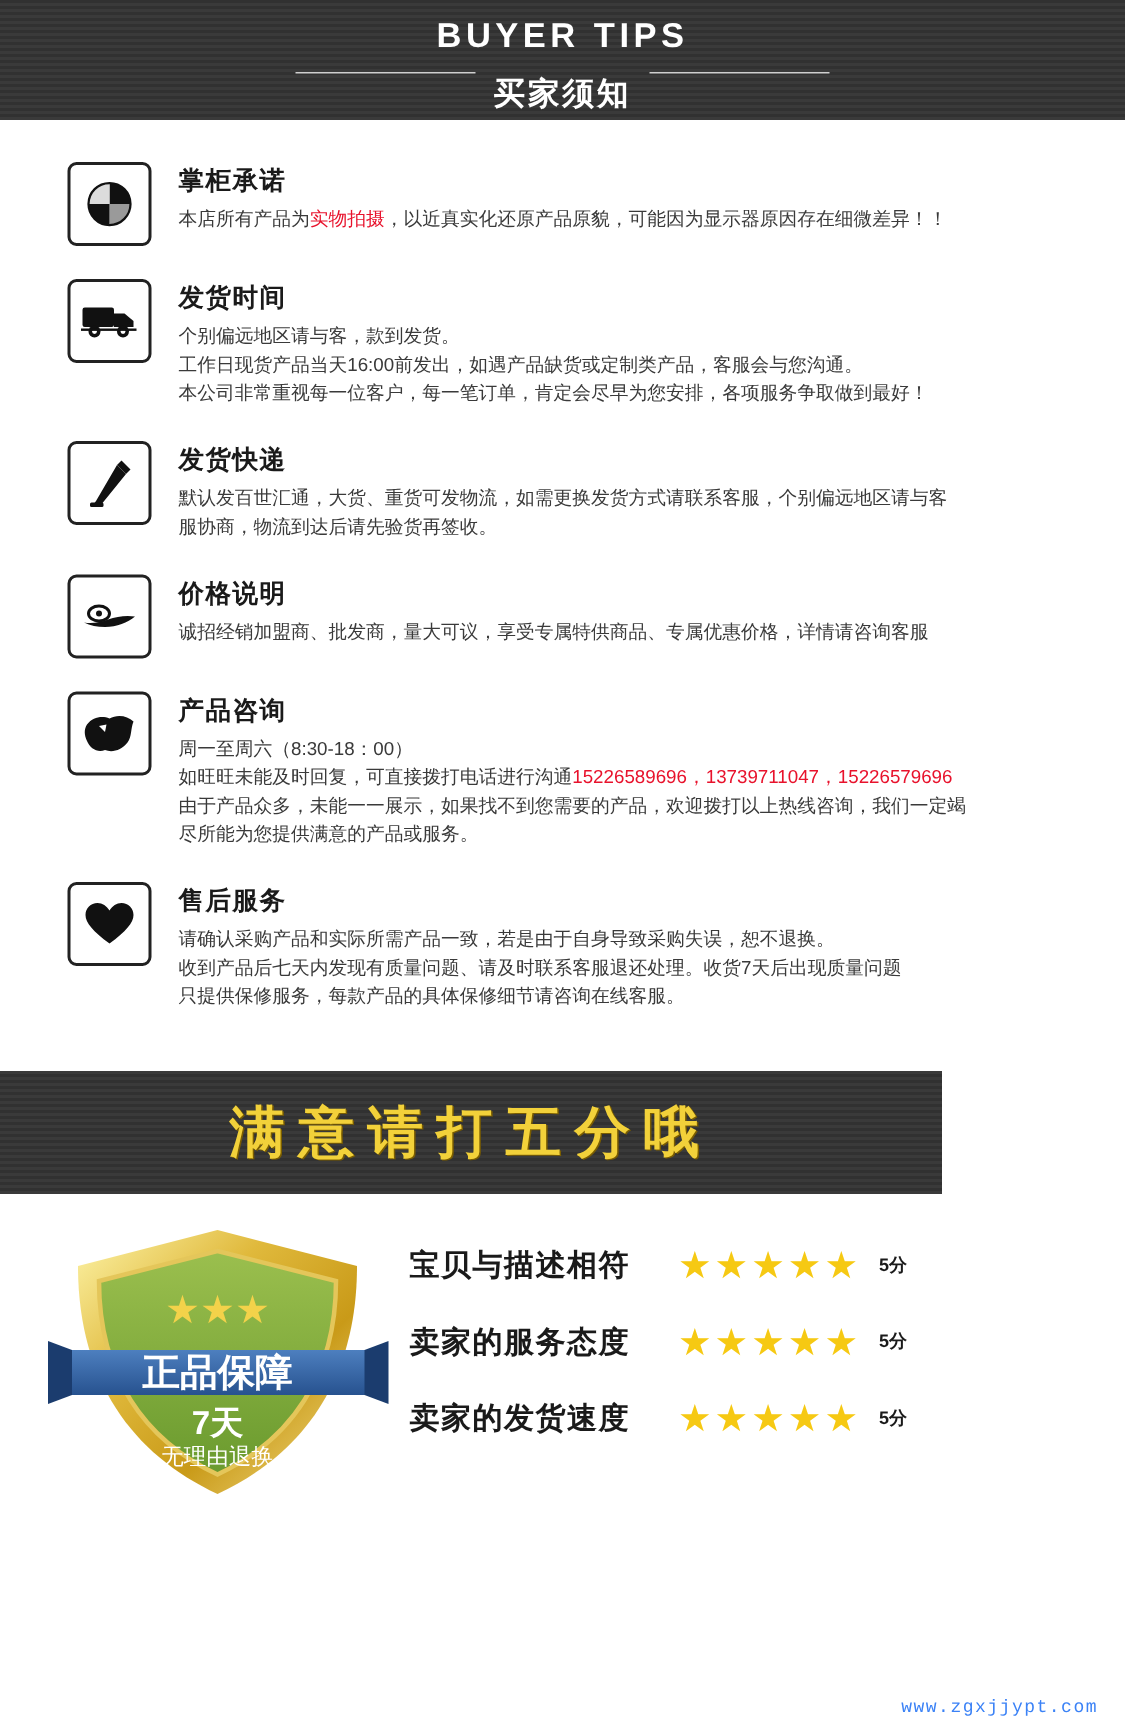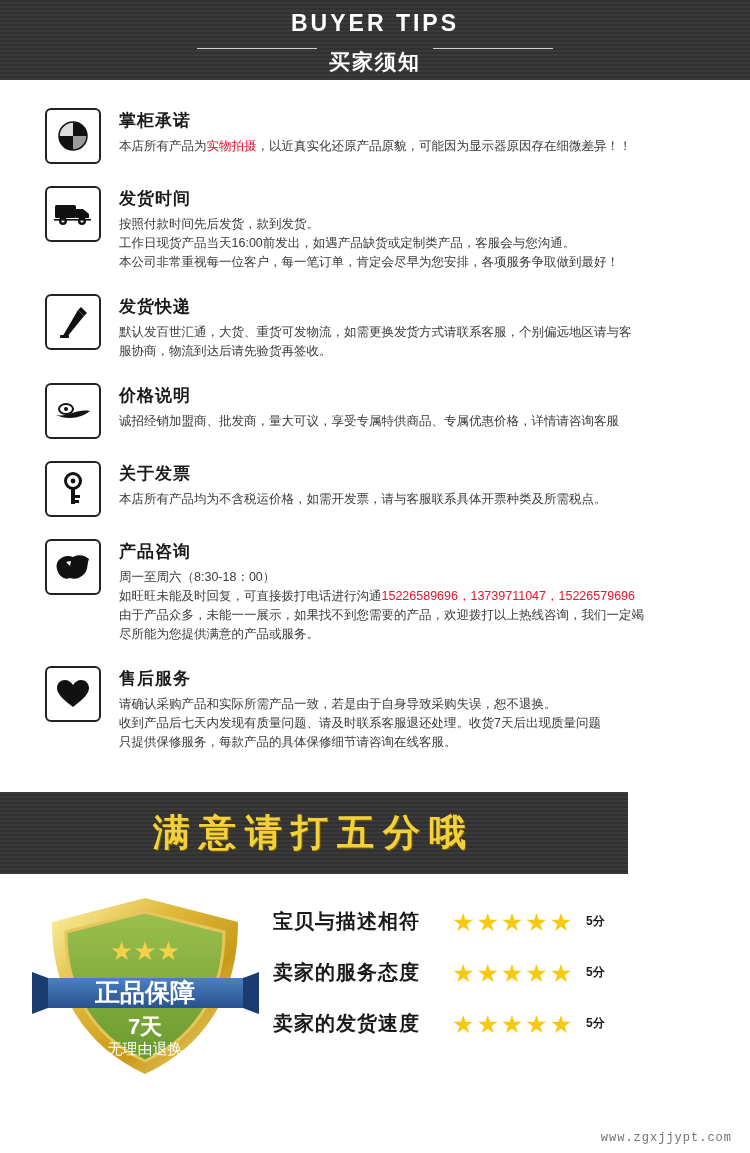--- a/index.html
+++ b/index.html
@@ -150,21 +150,21 @@
   .score {
     font-size: 12px;
     font-weight: bold;
     color: #1a1a1a;
   }
   .watermark {
     position: absolute;
     right: 18px;
     bottom: 8px;
     font-size: 12px;
-    color: #737373;
+    color: #3b82f6;
     letter-spacing: 1px;
     font-family: "Liberation Mono", monospace;
   }
 </style>
 </head>
 <body>
 
 <div class="header">
   <div class="header-en">BUYER TIPS</div>
   <div class="header-cn-wrap">
@@ -197,21 +197,21 @@
           <path d="M22 8 h7 l6 5 v4 h-13 z" fill="#111"></path>
           <circle cx="9" cy="20" r="4" fill="#111"></circle>
           <circle cx="9" cy="20" r="1.6" fill="#fff"></circle>
           <circle cx="28" cy="20" r="4" fill="#111"></circle>
           <circle cx="28" cy="20" r="1.6" fill="#fff"></circle>
           <rect x="0" y="18" width="37" height="1.6" fill="#111"></rect>
         </svg>
       </div>
       <div class="tip-body">
         <div class="tip-title">发货时间</div>
-        <div class="tip-line"><span>按照付款时间先后发货，款到发货。</span></div>
+        <div class="tip-line"><span>个别偏远地区请与客，款到发货。</span></div>
         <div class="tip-line"><span>工作日现货产品当天16:00前发出，如遇产品缺货或定制类产品，客服会与您沟通。</span></div>
         <div class="tip-line"><span>本公司非常重视每一位客户，每一笔订单，肯定会尽早为您安排，各项服务争取做到最好！</span></div>
       </div>
     </div>
     <div class="tip-row">
       <div class="tip-icon">
         <svg width="30" height="36" viewBox="0 0 30 36">
           <path d="M6 30 L3 34 L9 33 L26 12 L20 6 L6 30 Z" fill="#111"></path>
           <path d="M20 6 L26 12 L29 9 L23 3 Z" fill="#111"></path>
           <rect x="2" y="31" width="9" height="3" rx="1" fill="#111"></rect>
@@ -227,35 +227,20 @@
       <div class="tip-icon">
         <svg width="38" height="26" viewBox="0 0 38 26">
           <ellipse cx="12" cy="11" rx="7" ry="5" fill="none" stroke="#111" stroke-width="2"></ellipse>
           <circle cx="12" cy="11" r="2" fill="#111"></circle>
           <path d="M18 15 C24 13 30 12 36 13 C31 17 24 20 16 20 C11 20 6 19 2 17 C7 18 13 17 18 15 Z" fill="#111"></path>
         </svg>
       </div>
       <div class="tip-body">
         <div class="tip-title">价格说明</div>
         <div class="tip-line"><span>诚招经销加盟商、批发商，量大可议，享受专属特供商品、专属优惠价格，详情请咨询客服</span></div>
-      </div>
-    </div>
-    <div class="tip-row">
-      <div class="tip-icon">
-        <svg width="26" height="34" viewBox="0 0 26 34">
-          <circle cx="13" cy="9" r="7.5" fill="none" stroke="#111" stroke-width="3"></circle>
-          <circle cx="13" cy="9" r="2.4" fill="#111"></circle>
-          <rect x="11" y="15" width="4" height="17" fill="#111"></rect>
-          <rect x="15" y="23" width="5" height="3" fill="#111"></rect>
-          <rect x="15" y="28" width="4" height="3" fill="#111"></rect>
-        </svg>
-      </div>
-      <div class="tip-body">
-        <div class="tip-title">关于发票</div>
-        <div class="tip-line"><span>本店所有产品均为不含税运价格，如需开发票，请与客服联系具体开票种类及所需税点。</span></div>
       </div>
     </div>
     <div class="tip-row">
       <div class="tip-icon">
         <svg width="38" height="30" viewBox="0 0 38 30">
           <path d="M4 9 C8 4 14 3 19 5 C24 2 31 3 35 7 C33 12 34 17 31 21 C27 26 21 28 16 26 C11 28 6 25 4 20 C2 16 2 12 4 9 Z" fill="#111"></path>
           <path d="M12 10 L17 9 L16 14 Z" fill="#fff"></path>
         </svg>
       </div>
       <div class="tip-body">

